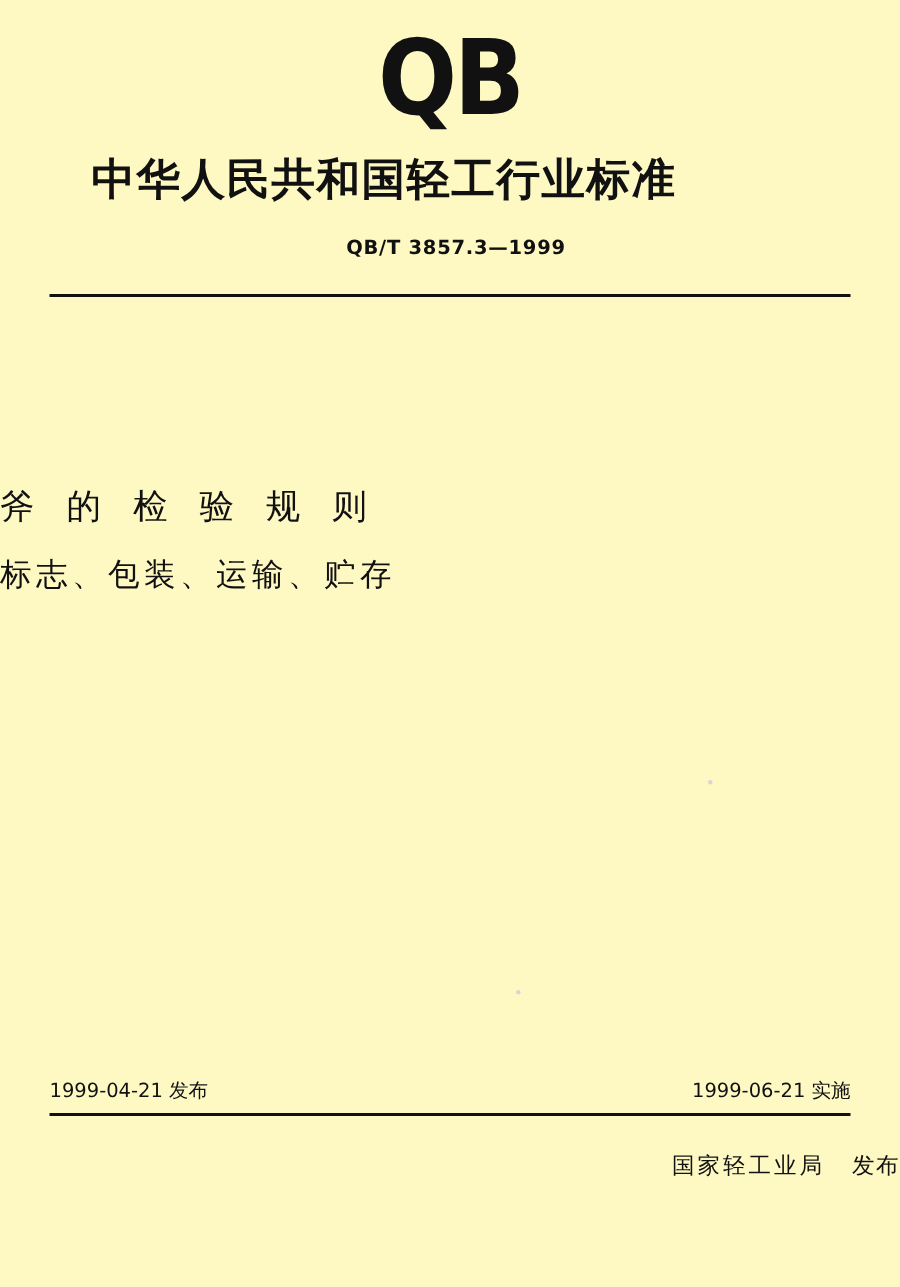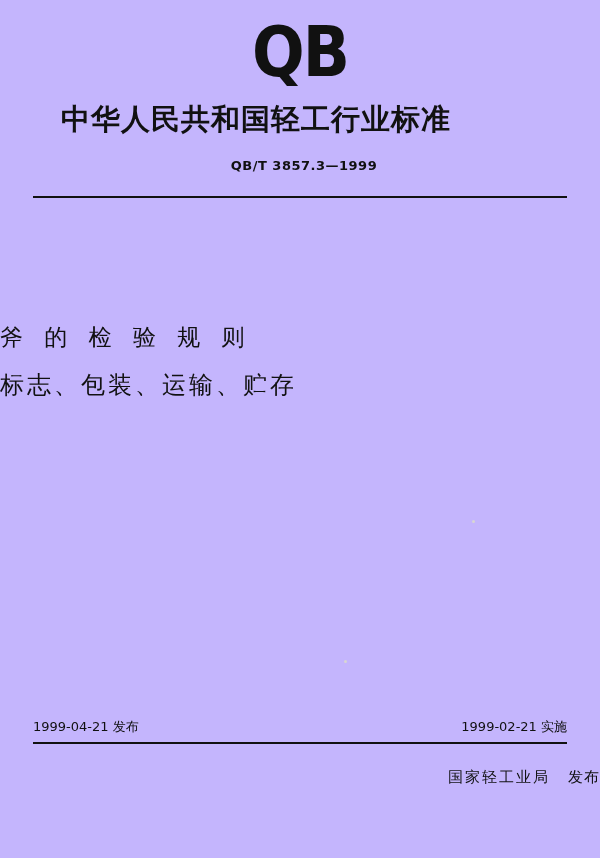--- a/index.html
+++ b/index.html
@@ -11,21 +11,21 @@
     height: 858px;
     background: #ffffff;
     font-family: "Liberation Sans", sans-serif;
     color: #1a1a1a;
     overflow: hidden;
   }
   .page {
     position: relative;
     width: 600px;
     height: 858px;
-    background: #c4b5fd;
+    background: #fef9c3;
   }
 
   
   .logo-mark {
     position: absolute;
     top: 18px;
     left: 0;
     width: 600px;
     text-align: center;
     font-family: "DejaVu Sans", sans-serif;
@@ -81,21 +81,21 @@
   }
   .doc-title-main {
     font-family: "DejaVu Sans", sans-serif;
     font-size: 23px;
     letter-spacing: 7px;
     color: #111111;
     margin-bottom: 16px;
   }
   .doc-title-sub {
     font-family: "DejaVu Sans", sans-serif;
-    font-size: 24px;
+    font-size: 21px;
     letter-spacing: 3px;
     color: #111111;
   }
 
   .rule-bottom {
     position: absolute;
     top: 742px;
     left: 33px;
     width: 534px;
     height: 2px;
@@ -158,21 +158,21 @@
   <div class="doc-title-block">
     <div class="doc-title-main">斧 的 检 验 规 则</div>
     <div class="doc-title-sub">标志、包装、运输、贮存</div>
   </div>
 
   <div class="speck s1"></div>
   <div class="speck s2"></div>
 
   <div class="date-row">
     <span class="date-issue">1999-04-21 发布</span>
-    <span class="date-effective">1999-02-21 实施</span>
+    <span class="date-effective">1999-06-21 实施</span>
   </div>
 
   <div class="rule-bottom"></div>
 
   <div class="publisher">
     <span>国家轻工业局</span><span class="pub-verb">发布</span>
   </div>
 
 </div>
 

